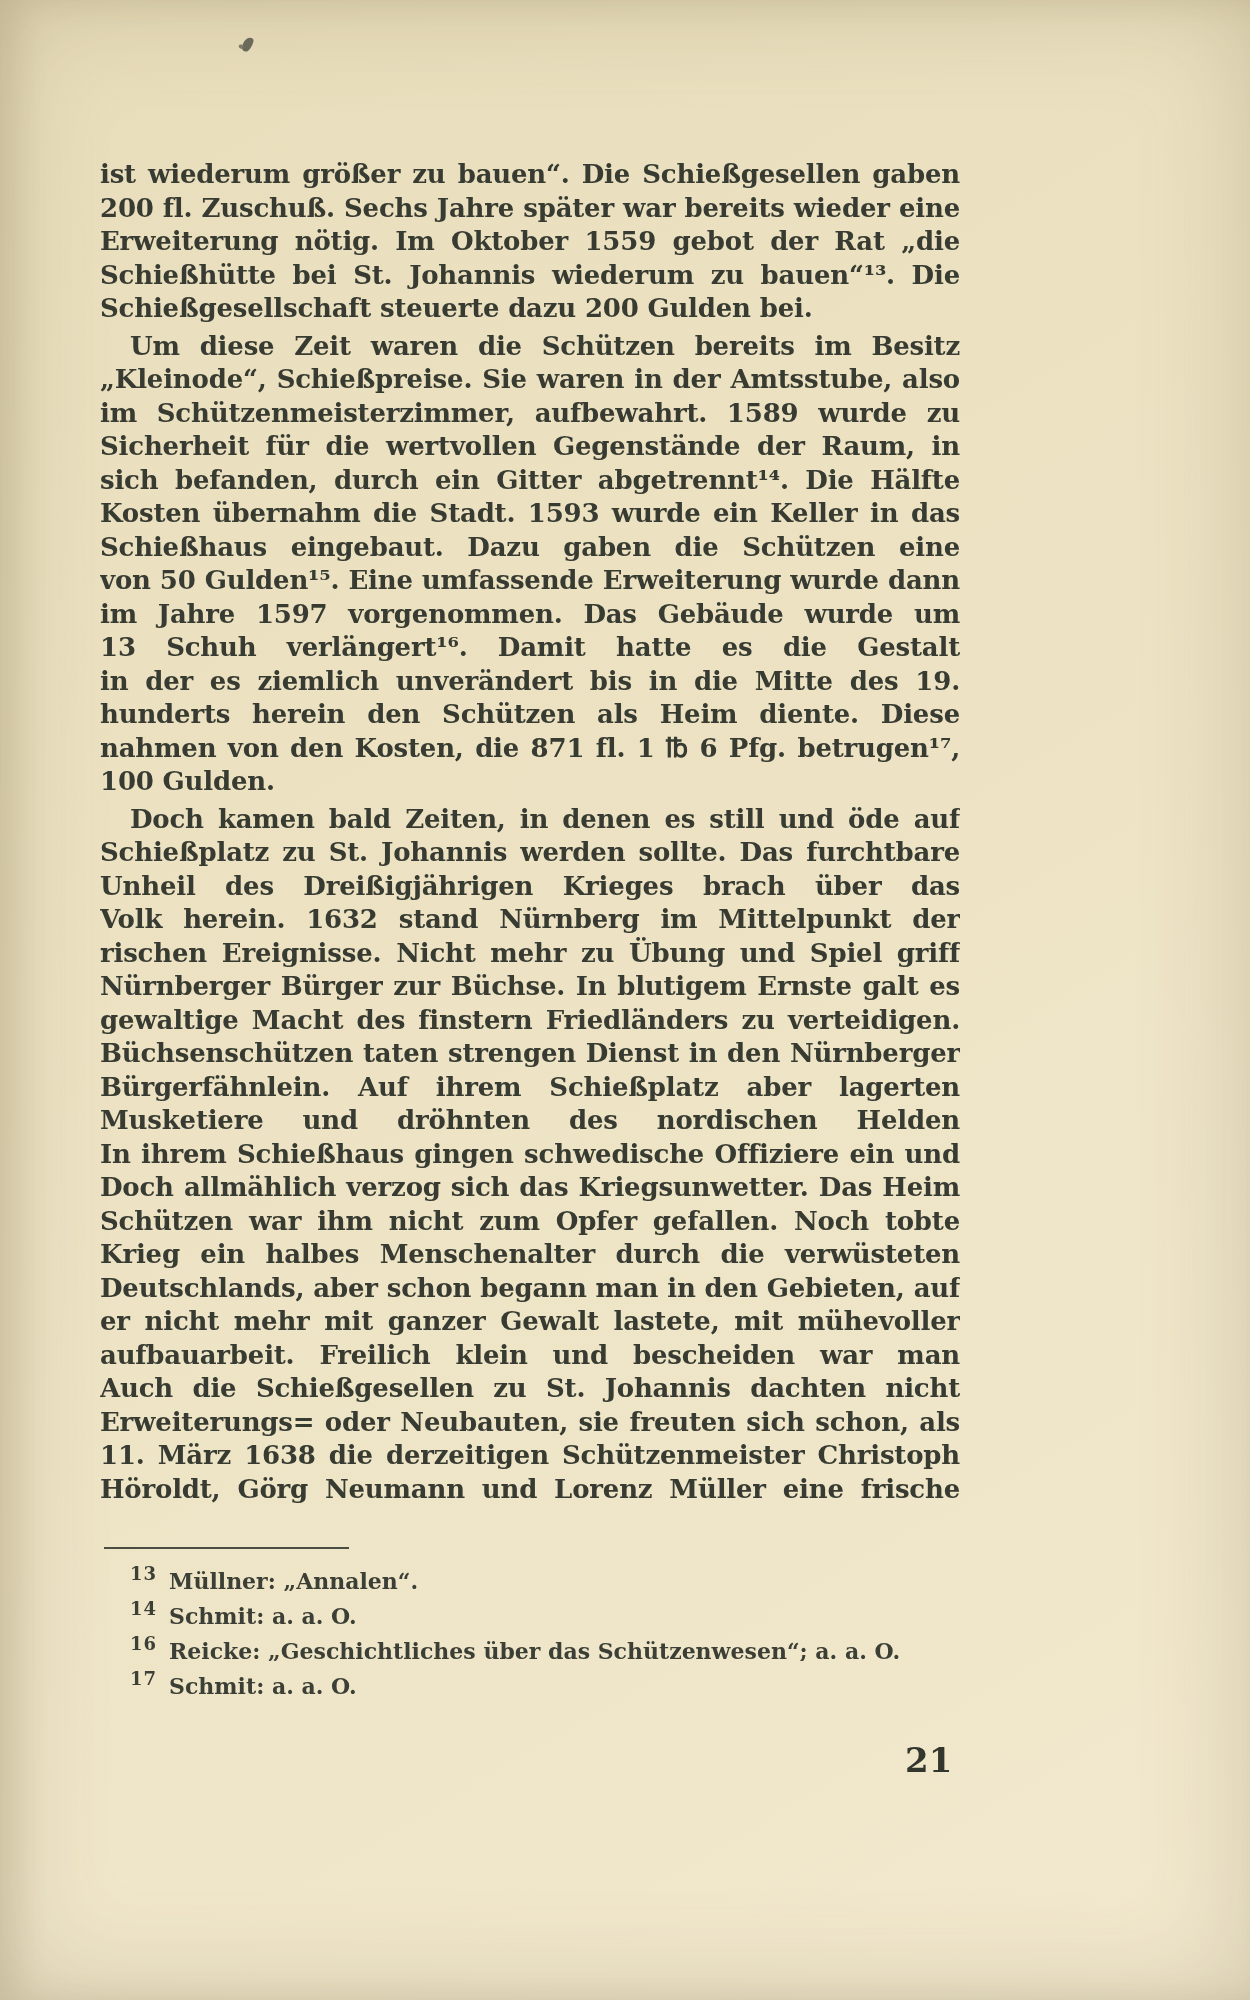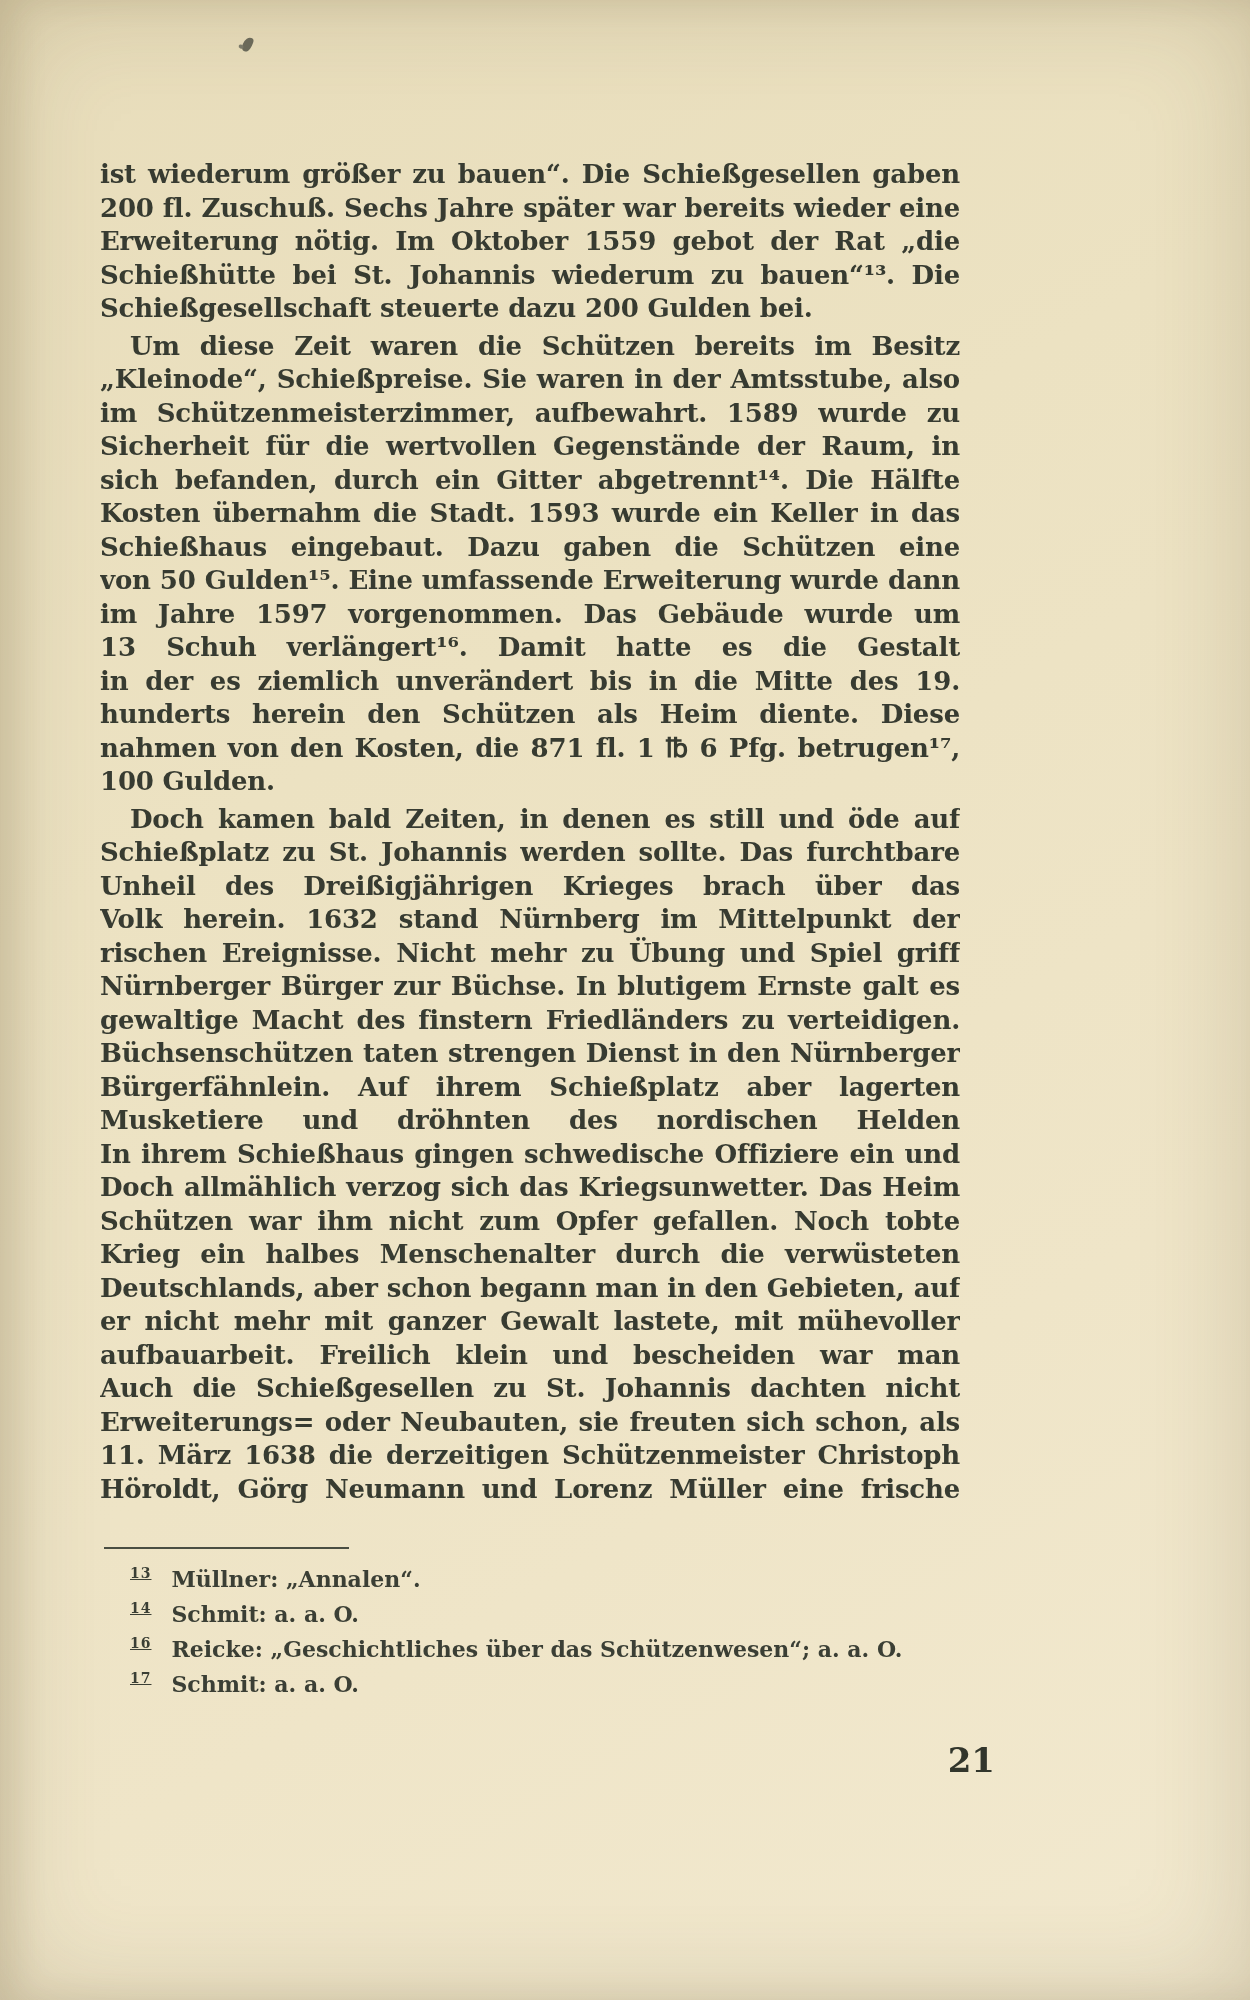--- a/index.html
+++ b/index.html
@@ -24,26 +24,26 @@
   .footnote-sep{
     position:absolute;left:104px;top:1547px;width:245px;height:2px;
     background:#4a4e42;
   }
   .footnotes{
     position:absolute;left:130px;top:1556px;width:840px;
     font-size:22px;font-weight:bold;line-height:35px;color:#3b3f35;
   }
   .fn-row{height:35px;overflow:hidden;}
   .fn-marker{
-    display:inline-block;font-size:14px;vertical-align:9px;
-    margin-right:20px;letter-spacing:1px;text-decoration:underline;
+    display:inline-block;font-size:18px;vertical-align:9px;
+    margin-right:12px;letter-spacing:1px;
   }
   .page-number{
-    position:absolute;left:925px;top:1740px;width:70px;
-    text-align:right;font-size:34px;font-weight:bold;color:#32362c;
+    position:absolute;left:905px;top:1740px;width:70px;
+    text-align:left;font-size:34px;font-weight:bold;color:#32362c;
   }
   .ink-speck{
     position:absolute;left:243px;top:37px;width:9px;height:15px;
     background:#57574a;border-radius:65% 35% 55% 45%;
     transform:rotate(24deg);opacity:.85;
   }
   .ink-speck:after{
     content:"";position:absolute;left:-3px;top:10px;width:5px;height:4px;
     background:#6a6a5c;border-radius:50%;
   }

